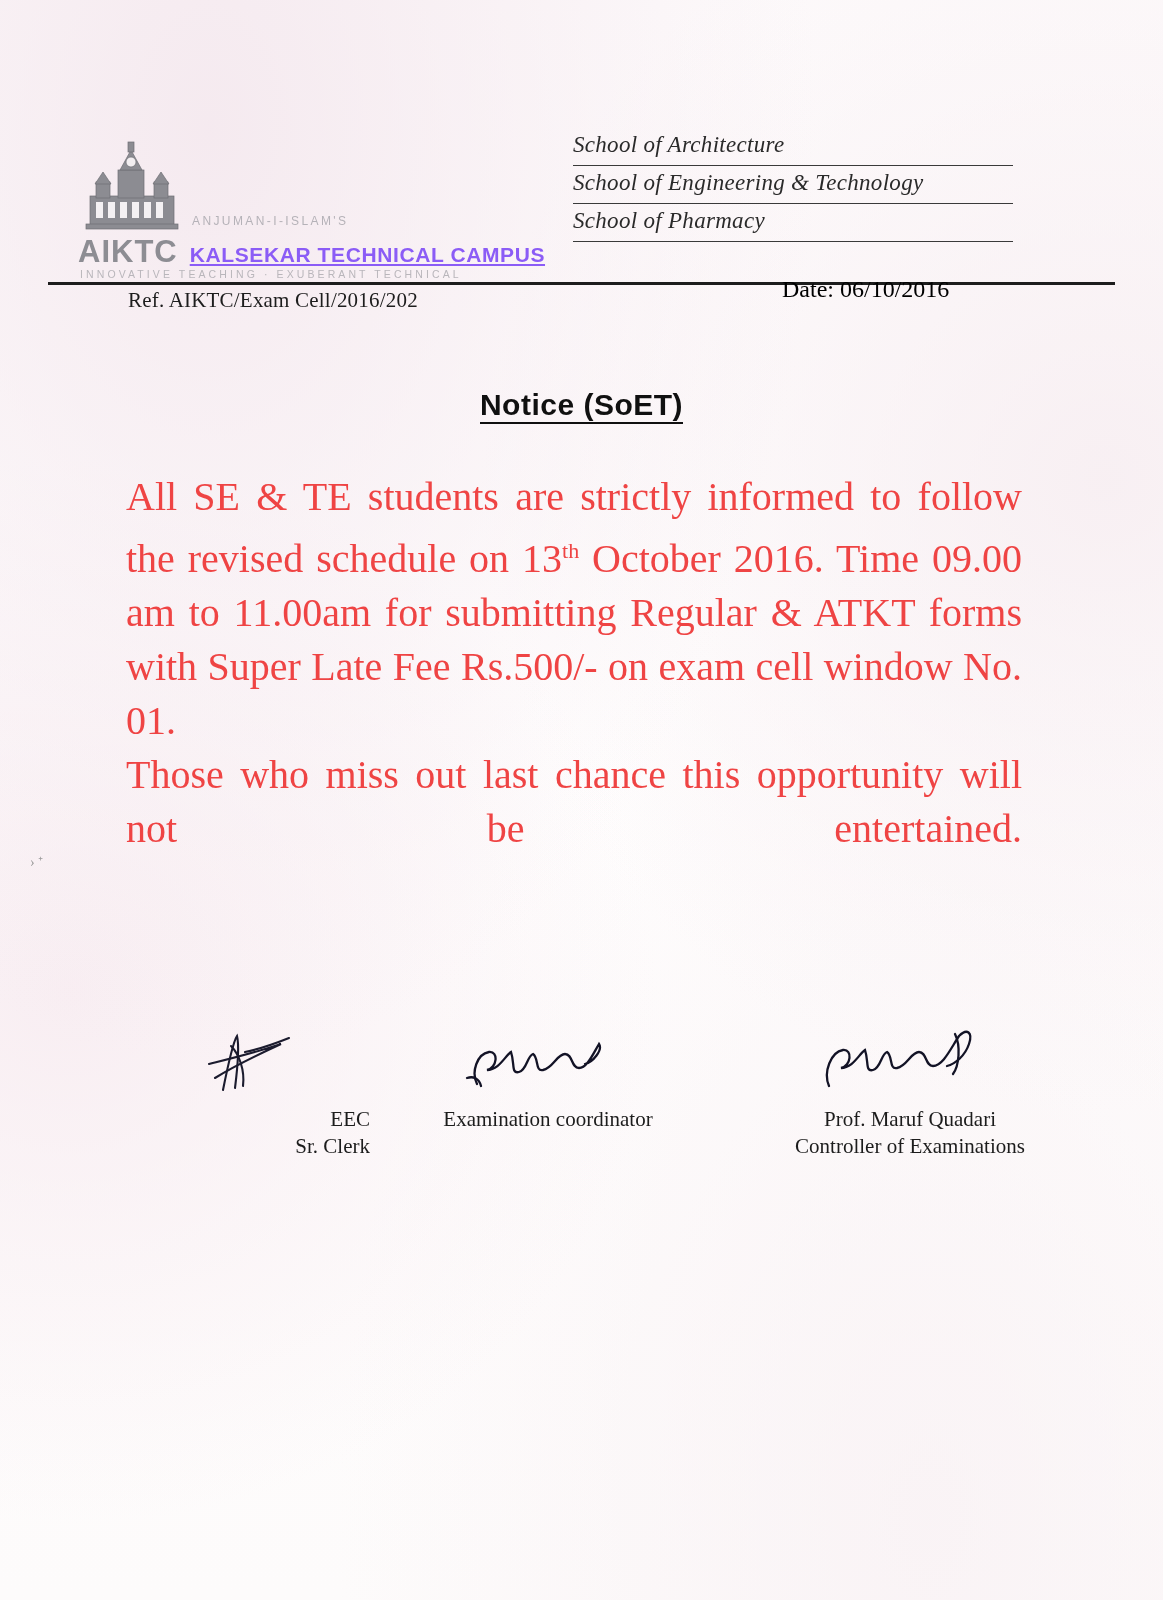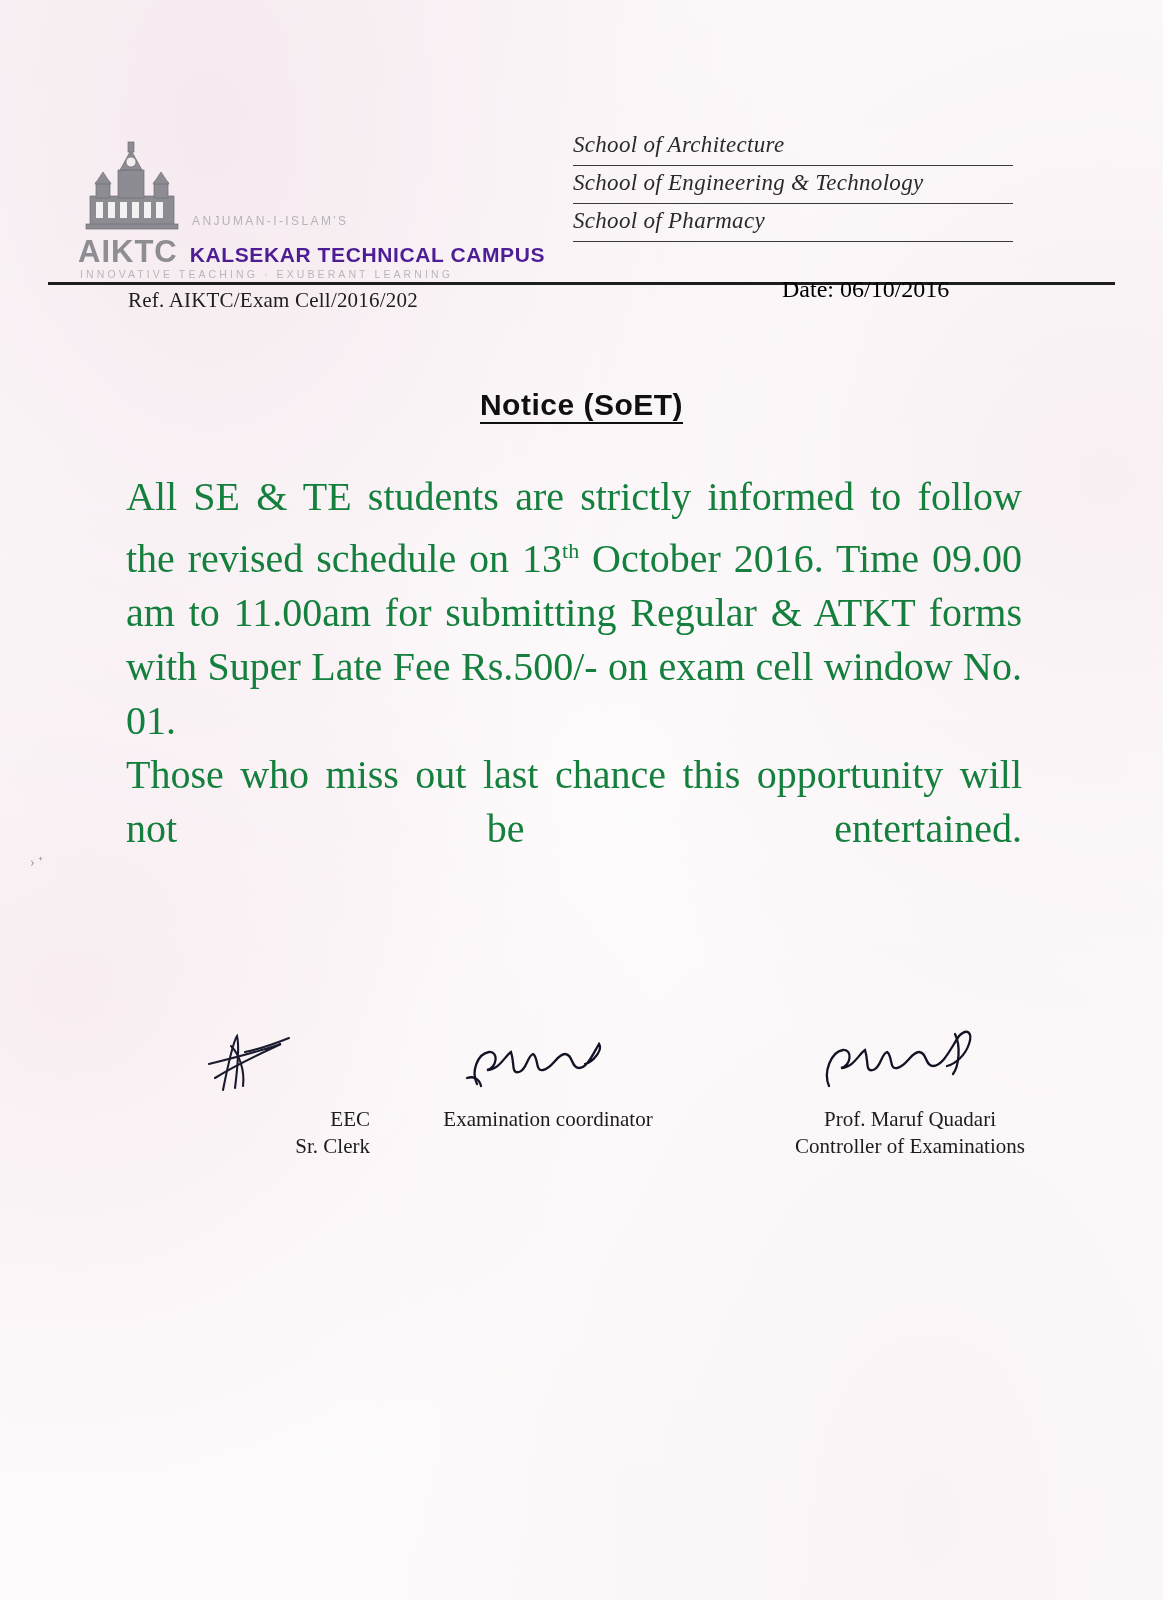--- a/index.html
+++ b/index.html
@@ -64,21 +64,22 @@
     font-weight: bold;
     font-size: 31px;
     letter-spacing: 1px;
     color: #8d8d93;
   }
   .campus-name {
     font-family: "Liberation Sans", sans-serif;
     font-weight: bold;
     font-size: 21px;
     letter-spacing: 0.6px;
-    color: #4c1d95;
+    color: #8b5cf6;
+    text-decoration: underline;
   }
   .anjuman {
     position: absolute;
     left: 120px;
     top: 76px;
     font-family: "Liberation Sans", sans-serif;
     font-size: 12px;
     letter-spacing: 2.4px;
     color: #b5b2b8;
   }
@@ -154,21 +155,21 @@
 
   
   .body-text {
     position: absolute;
     left: 126px;
     width: 896px;
     top: 470px;
     font-family: "Liberation Serif", serif;
     font-size: 40px;
     line-height: 54px;
-    color: #15803d;
+    color: #ef4444;
   }
   .para-justify {
     text-align: justify;
     text-align-last: justify;
   }
   .para-2 { margin-top: 0; }
   sup {
     font-size: 0.55em;
     vertical-align: super;
   }
@@ -247,21 +248,21 @@
         </svg>
       </div>
 
       <div class="anjuman">ANJUMAN-I-ISLAM'S</div>
 
       <div class="aiktc-row">
         <span class="aiktc-mark">AIKTC</span>
         <span class="campus-name">KALSEKAR TECHNICAL CAMPUS</span>
       </div>
 
-      <div class="tagline">INNOVATIVE TEACHING  ·  EXUBERANT LEARNING</div>
+      <div class="tagline">INNOVATIVE TEACHING  ·  EXUBERANT TECHNICAL</div>
     </div>
 
     <div class="schools">
       <div class="school-line">School of Architecture</div>
       <div class="school-line">School of Engineering &amp; Technology</div>
       <div class="school-line last">School of Pharmacy</div>
     </div>
   </div>
 
   <div class="rule-full"></div>

